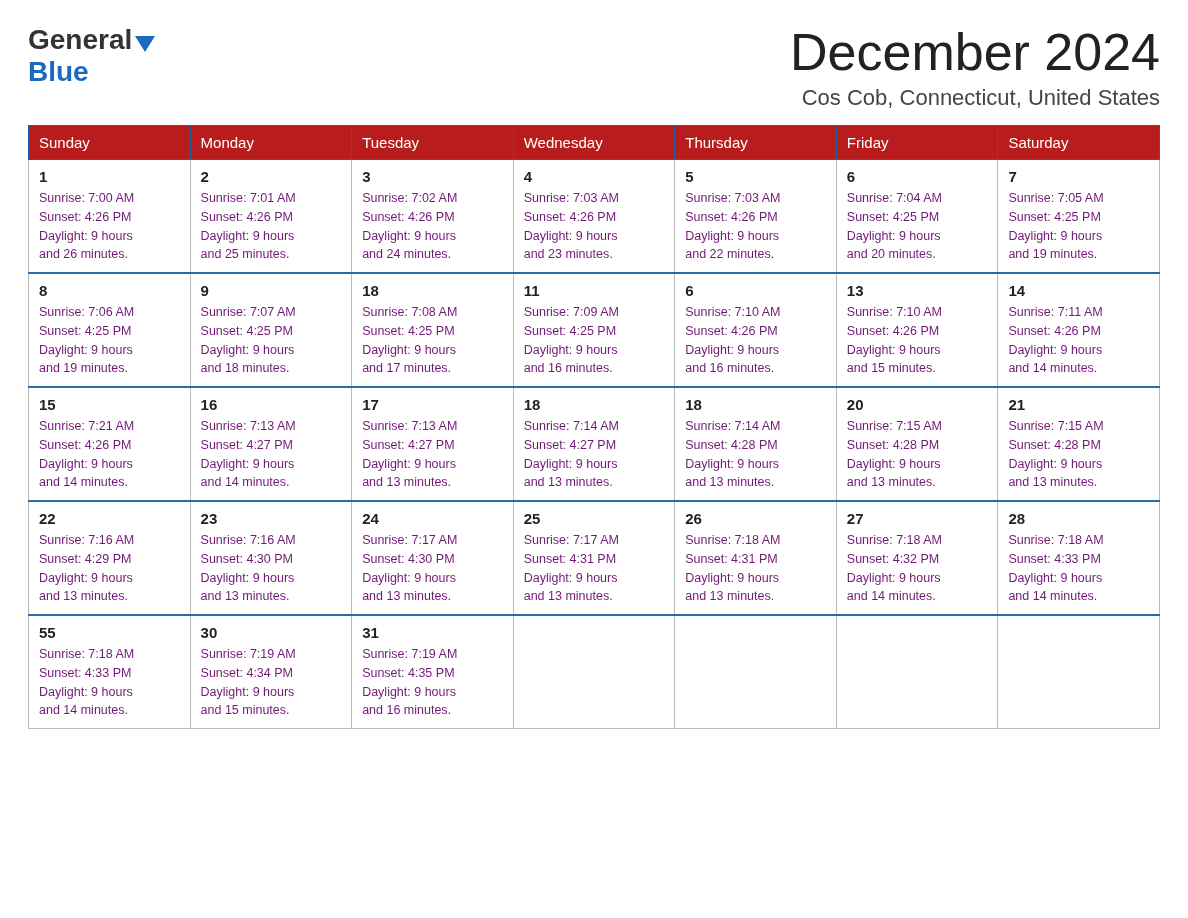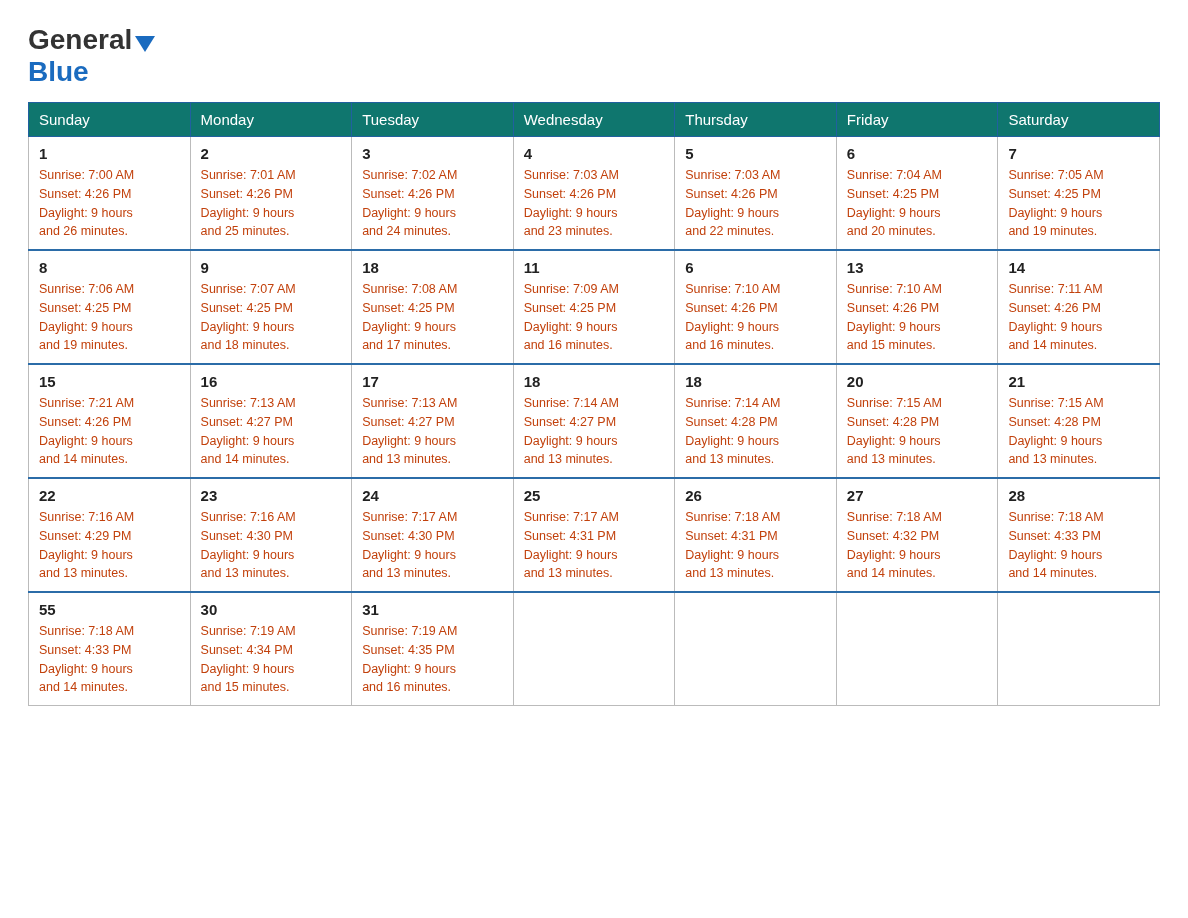--- a/index.html
+++ b/index.html
@@ -34,21 +34,21 @@
       font-size: 22px;
       color: #444;
       margin-top: 4px;
     }
     .calendar-table {
       width: 100%;
       border-collapse: collapse;
       border: 1px solid #999;
     }
     .calendar-table th {
-      background: #0f766e;
+      background: #b91c1c;
       color: #fff;
       font-size: 15px;
       font-weight: normal;
       padding: 8px 10px;
       text-align: left;
       border: 1px solid #2060a0;
     }
     .calendar-table td {
       vertical-align: top;
       padding: 8px 10px;
@@ -58,21 +58,21 @@
     }
     .day-number {
       font-size: 15px;
       font-weight: bold;
       color: #222;
       display: block;
       margin-bottom: 4px;
     }
     .day-info {
       font-size: 12.5px;
-      color: #c2410c;
+      color: #701a75;
       line-height: 1.5;
     }
     .empty-cell {
       background: #fff;
     }
     .row-separator td {
       border-top: 2px solid #2b6ca8;
     }
   </style>
 </head>
@@ -81,20 +81,24 @@
 <div class="header">
   <div class="logo">
     <div style="display:flex;align-items:center;">
       <span style="font-size:28px;font-weight:bold;color:#333;">General</span>
       <span style="display:inline-block;width:0;height:0;border-left:10px solid transparent;border-right:10px solid transparent;border-top:16px solid #1a6bbf;margin-left:3px;position:relative;top:4px;"></span>
     </div>
     <div style="display:flex;align-items:center;justify-content:center;">
       <span style="font-size:28px;font-weight:bold;color:#1a6bbf;">Blue</span>
     </div>
   </div>
+  <div class="title-block">
+    <div class="month-title">December 2024</div>
+    <div class="location-title">Cos Cob, Connecticut, United States</div>
+  </div>
 </div>
 
 <table class="calendar-table">
   <thead>
     <tr>
     <th>Sunday</th>
         <th>Monday</th>
         <th>Tuesday</th>
         <th>Wednesday</th>
         <th>Thursday</th>

